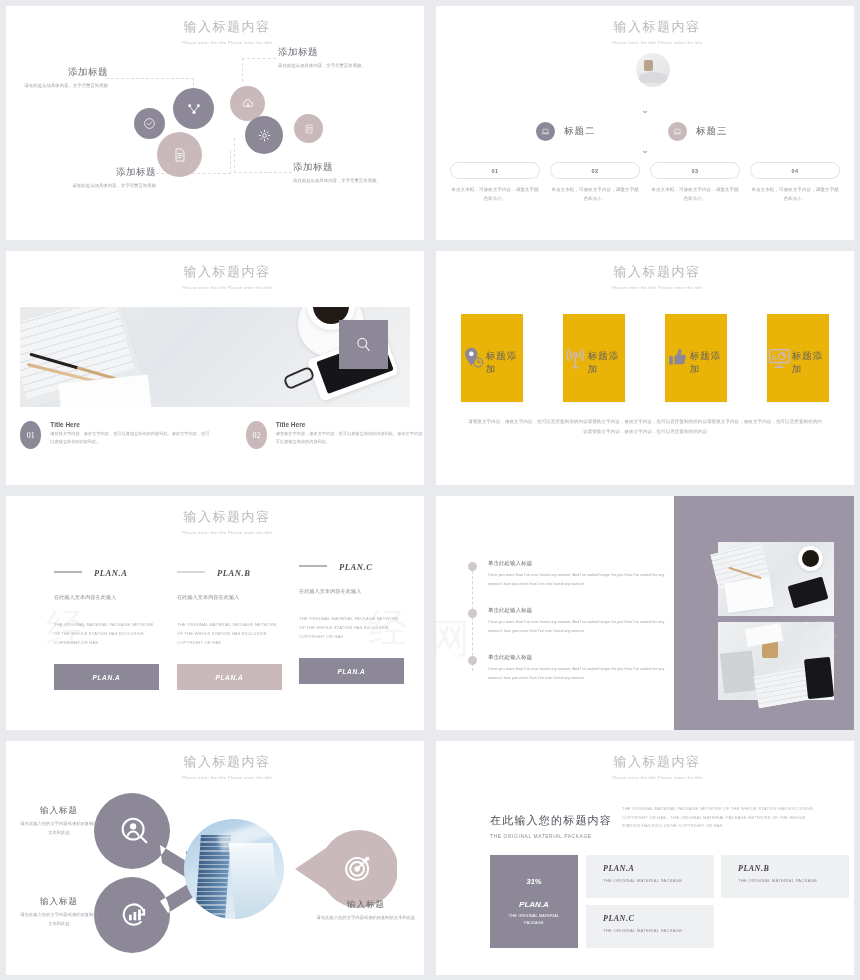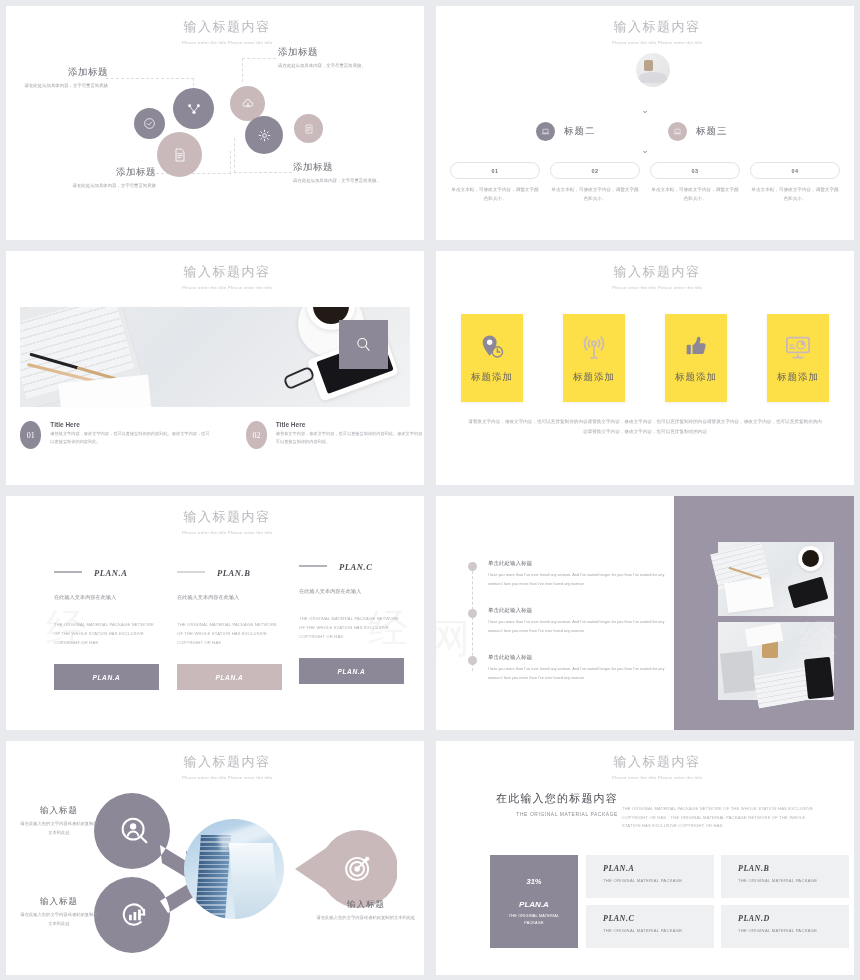--- a/index.html
+++ b/index.html
@@ -64,23 +64,23 @@
     background:linear-gradient(135deg,#eceef0 0%,#e3e6ea 40%,#f2f3f4 100%);
     overflow:hidden;
   }
   .s3 .numc{ width:28px; height:28px; border-radius:50%; display:flex;align-items:center;justify-content:center;
     color:#fff; font-size:8px; font-family:"Liberation Serif",serif; }
   .s3 .th{ font-size:6.5px; font-weight:bold; color:#5d5b63; }
   .s3 .tp{ font-size:4.2px; color:#a3a1a9; line-height:1.95; margin-top:2px; }
 
   
   .s4 .card{
-    width:62px; height:88px; background:#fde047;
+    width:62px; height:88px; background:#eab308;
     box-shadow:0 1px 3px rgba(0,0,0,.07);
-    display:flex; flex-direction:column; align-items:center; justify-content:center;
+    display:flex; flex-direction:row; align-items:center; 
   }
   .s4 .card .cl{ font-family:"Liberation Serif",serif; font-size:9.5px; color:#5f5d66; letter-spacing:1px; margin-top:10px;}
   .s4 .body{ position:absolute; left:32px; right:32px; top:166px;
     font-size:4.6px; color:#a09ea6; line-height:2.2; text-align:center; }
 
   
   .s5 .col{ position:absolute; top:66px; width:105px; }
   .s5 .dash{ display:inline-block; width:28px; height:1.5px; background:#b5b3ba; vertical-align:middle; margin-right:12px;}
   .s5 .pn{ font-family:"Liberation Serif",serif; font-style:italic; font-weight:bold; font-size:8.5px; color:#4f4d55; letter-spacing:.6px; }
   .s5 .cn{ font-size:5.2px; color:#8c8a92; margin-top:14px; }
@@ -486,21 +486,21 @@
       <div class="lp">请在此输入您的文字内容或者粘贴复制的文本到此处</div>
     </div>
   </div>
 
   <div class="slide s8">
     <div class="hdr">
       <div class="t">输入标题内容</div>
       <div class="s">Please enter the title Please enter the title</div>
     </div>
 
-    <div style="position:absolute;left:54px;top:50px;width:128px;text-align:right;">
+    <div style="position:absolute;left:54px;top:72px;width:128px;">
       <div class="h1">在此输入您的标题内容</div>
       <div class="h2">THE ORIGINAL MATERIAL PACKAGE</div>
     </div>
     <div class="rt" style="position:absolute;left:186px;top:64px;width:198px;">THE ORIGINAL MATERIAL PACKAGE NETWORK OF THE WHOLE STATION HAS EXCLUSIVE COPYRIGHT OR HAS，THE ORIGINAL MATERIAL PACKAGE NETWORK OF THE WHOLE STATION HAS EXCLUSIVE COPYRIGHT OR HAS</div>
 
     <div style="position:absolute;left:54px;top:114px;display:flex;gap:8px;">
       <div class="big">
         <div class="pct">31%</div>
         <div class="pn">PLAN.A</div>
         <div class="sub" style="width:66px;">THE ORIGINAL MATERIAL PACKAGE</div>
@@ -511,21 +511,17 @@
           <div class="sub">THE ORIGINAL MATERIAL PACKAGE</div>
         </div>
         <div class="cell">
           <div class="pn">PLAN.B</div>
           <div class="sub">THE ORIGINAL MATERIAL PACKAGE</div>
         </div>
         <div class="cell">
           <div class="pn">PLAN.C</div>
           <div class="sub">THE ORIGINAL MATERIAL PACKAGE</div>
         </div>
-        <div class="cell">
-          <div class="pn">PLAN.D</div>
-          <div class="sub">THE ORIGINAL MATERIAL PACKAGE</div>
-        </div>
       </div>
     </div>
   </div>
 
 </div>
 
 </body></html>

